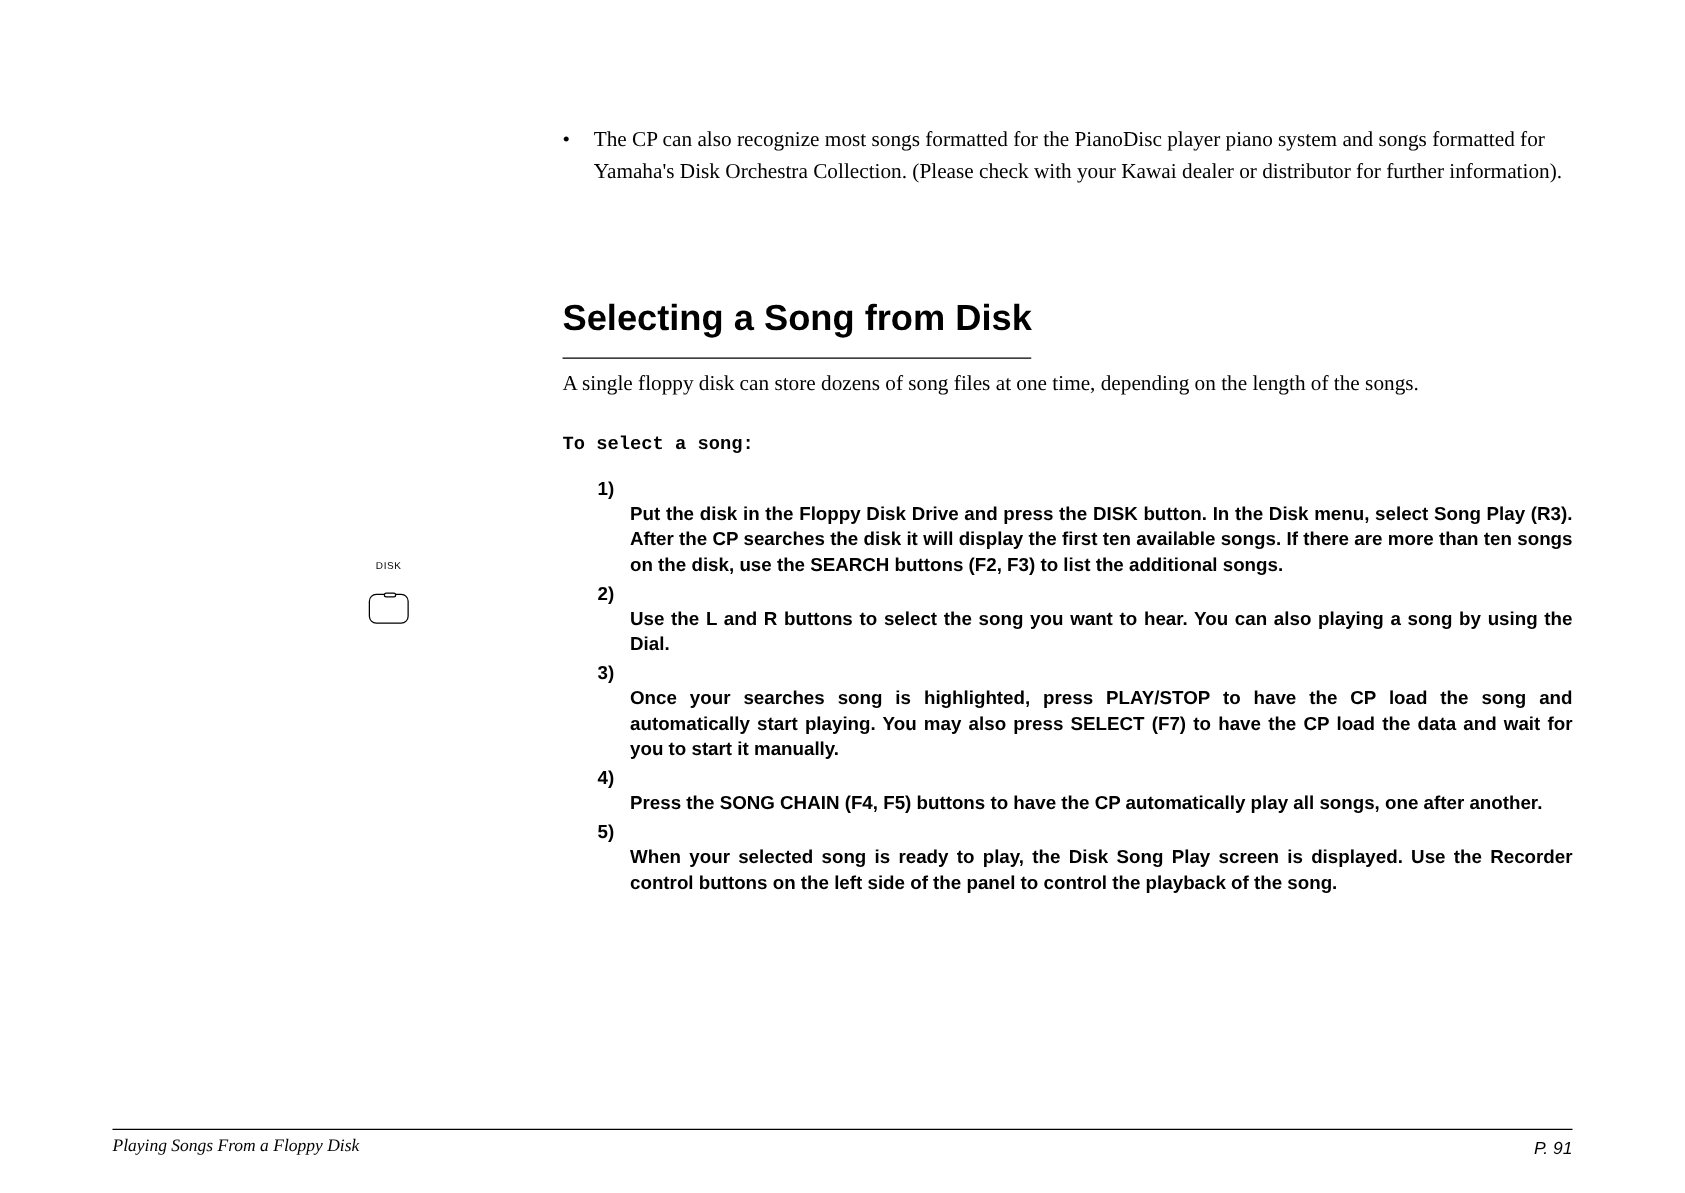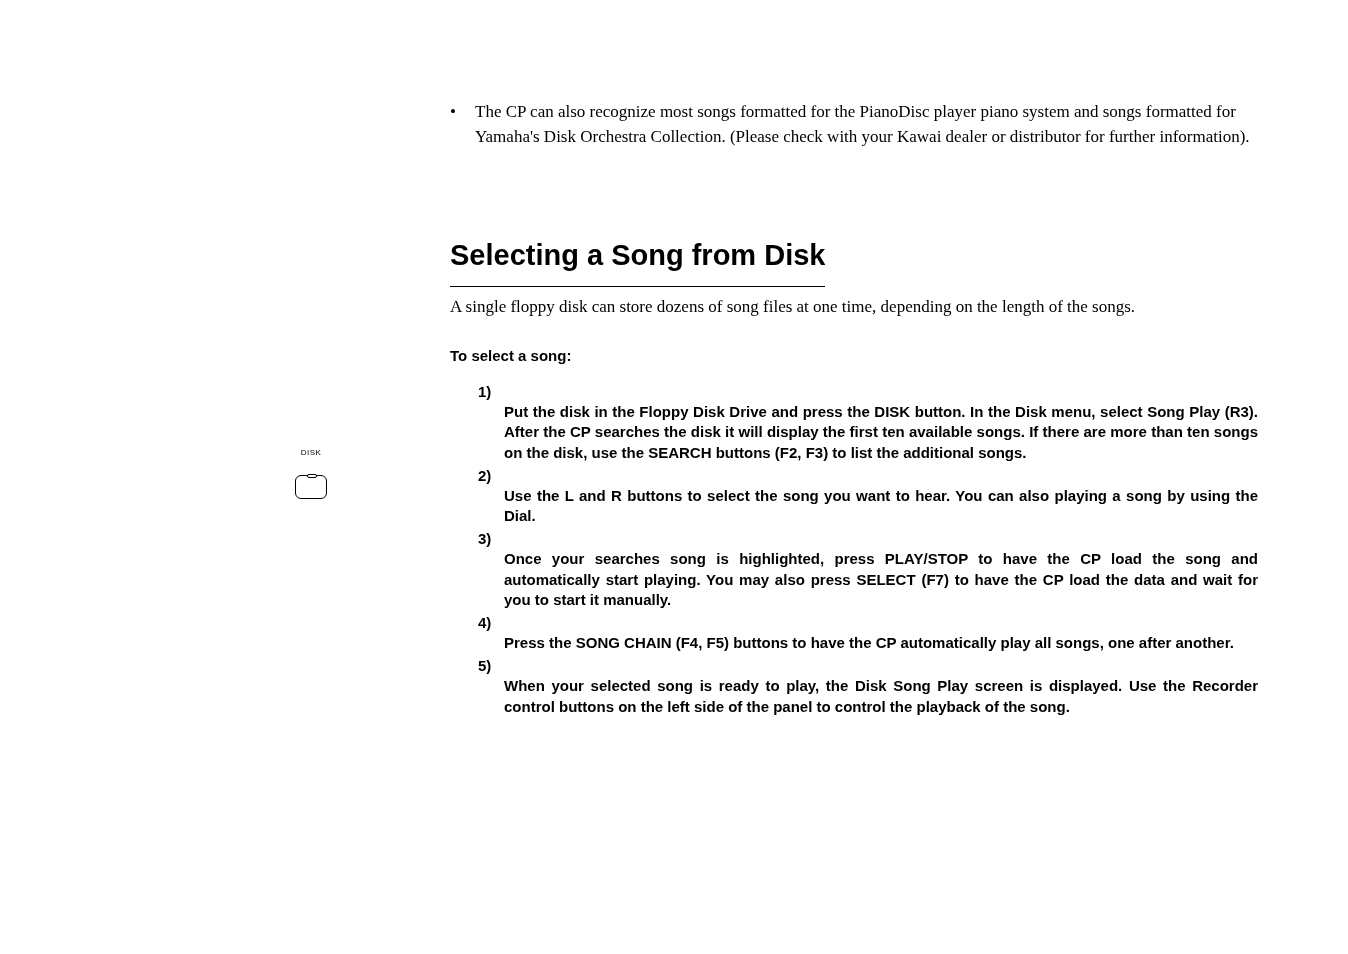--- a/index.html
+++ b/index.html
@@ -48,21 +48,21 @@
       padding-bottom: 14px;
       display: inline-block;
       margin-bottom: 8px;
     }
     .subheading-text {
       font-size: 17px;
       line-height: 1.4;
       margin-bottom: 28px;
     }
     .bold-instruction {
-      font-family: Liberation Sans, sans-serif;
+      font-family: Liberation Mono, monospace;
       font-size: 15px;
       font-weight: bold;
       margin-bottom: 18px;
     }
     .steps {
       margin-left: 28px;
     }
     .step {
       display: flex;
       font-family: Arial, Helvetica, sans-serif;
@@ -178,14 +178,18 @@
         <div class="step-text">Press the SONG CHAIN (F4, F5) buttons to have the CP automatically play all songs, one after another.</div>
       </div>
       <div class="step">
         <div class="step-num">5)</div>
         <div class="step-text">When your selected song is ready to play, the Disk Song Play screen is displayed.  Use the Recorder control buttons on the left side of the panel to control the playback of the song.</div>
       </div>
     </div>
 
   </div>
 
+  <div class="footer">
+    <div class="footer-left">Playing Songs From a Floppy Disk</div>
+    <div class="footer-right">P. 91</div>
+  </div>
 
 </div>
 
 </body></html>

